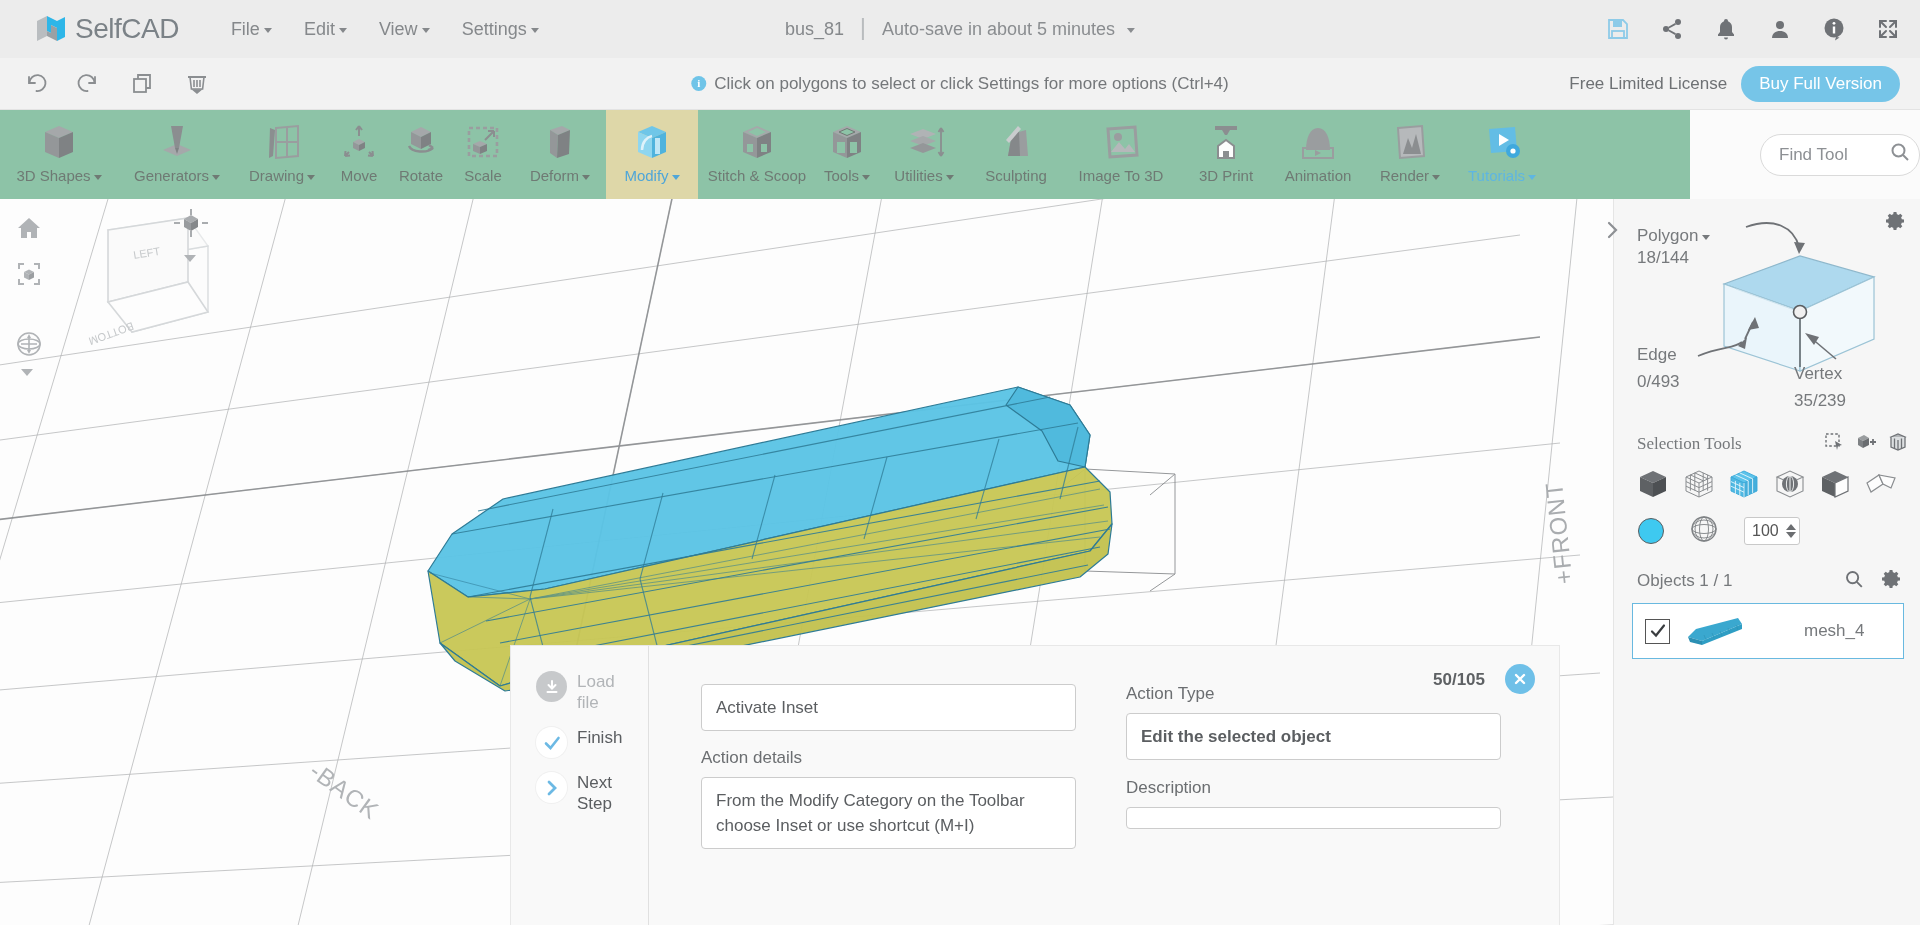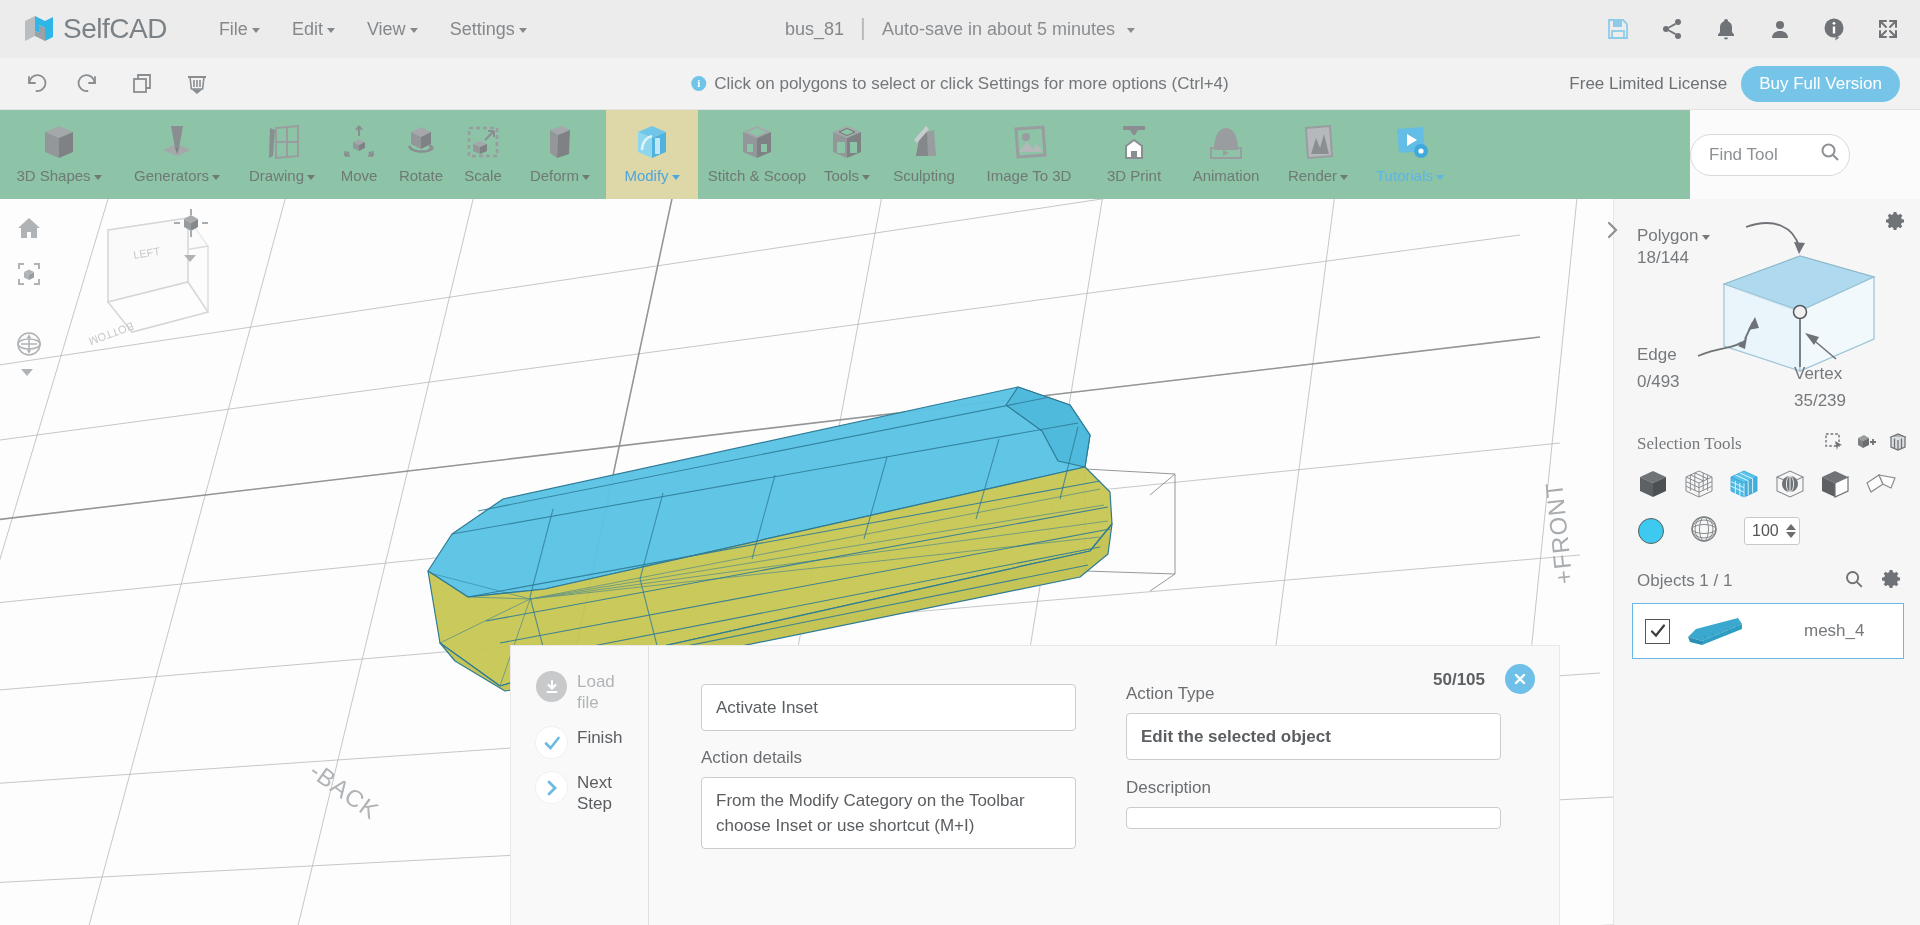--- a/index.html
+++ b/index.html
@@ -8,21 +8,21 @@
     overflow: hidden;
     font-family: "Liberation Sans", sans-serif;
     background: #ffffff;
   }
   #app { position: relative; width: 1920px; height: 925px; }
 
   
   .menubar {
     position: absolute; top: 0; left: 0; width: 1920px; height: 58px;
     background: #ececec;
-    display: flex; align-items: center;
+    display: flex; align-items: center; padding-left: 12px;
   }
   .logo-wrap { display: flex; align-items: center; margin-left: 22px; }
   .logo-mark { width: 34px; height: 34px; position: relative; }
   .logo-text {
     font-size: 28px; color: #7b8287; letter-spacing: -0.5px;
     margin-left: 7px; font-weight: 400;
   }
   .menu-items { display: flex; align-items: center; margin-left: 36px; }
   .menu-item {
     font-size: 18px; color: #85888b; padding: 6px 16px; cursor: pointer;
@@ -91,21 +91,21 @@
   .tool.active { background: #ded7a8; }
   .tool-ico { height: 52px; display: flex; align-items: center; justify-content: center; }
   .tool-lbl {
     font-size: 15px; color: #6f7a74; white-space: nowrap;
     display: flex; align-items: center; gap: 3px; line-height: 16px;
   }
   .tool.active .tool-lbl { color: #4fa6d8; }
   .tool.blue .tool-lbl { color: #5eb6e2; }
   .findtool-wrap {
     position: absolute; top: 110px; left: 1690px; width: 230px; height: 89px;
-    background: #fbfbfb; display: flex; align-items: center; justify-content: flex-start;
+    background: #fbfbfb; display: flex; align-items: center; justify-content: flex-end;
   }
   .findtool {
     width: 160px; height: 42px; border: 1px solid #dadada; border-radius: 21px;
     background: #fff; display: flex; align-items: center; padding: 0 8px 0 18px;
     justify-content: space-between; cursor: pointer;
   }
   .findtool span { font-size: 17px; color: #8d9094; }
 
   
   .viewport {
@@ -520,20 +520,34 @@
           <rect x="14" y="24" width="8" height="11" fill="#8dc3a7"></rect>
           <rect x="27" y="24" width="7" height="11" fill="#8dc3a7"></rect>
         </svg>
       </span>
       <span class="tool-lbl">
         <span>Tools</span>
           <i class="caret"></i>
       </span>
     </div>
 
+    <div class="tool mid">
+      <span class="tool-ico">
+        <svg width="48" height="48" viewBox="0 0 48 48">
+          <polygon points="10,16 23,11 36,16 23,21" fill="#b0b3b5"></polygon>
+          <polygon points="10,23 23,18 36,23 23,28" fill="#a5a8aa"></polygon>
+          <polygon points="10,30 23,25 36,30 23,35" fill="#949799"></polygon>
+          <path d="M41 10v28M41 10l-2.5 4M41 10l2.5 4M41 38l-2.5-4M41 38l2.5-4" stroke="#8b8e90" stroke-width="1.8" fill="none"></path>
+        </svg>
+      </span>
+      <span class="tool-lbl">
+        <span>Utilities</span>
+          <i class="caret"></i>
+      </span>
+    </div>
 
     <div class="tool mid">
       <span class="tool-ico">
         <svg width="48" height="48" viewBox="0 0 48 48">
           <path d="M16 38l4-22 14-4 2 26z" fill="#9a9d9f"></path>
           <path d="M16 38l4-22 7-2 1 24z" fill="#85888a"></path>
           <path d="M14 22l12-14 3 3-12 14z" fill="#c9ccce"></path>
         </svg>
       </span>
       <span class="tool-lbl">

